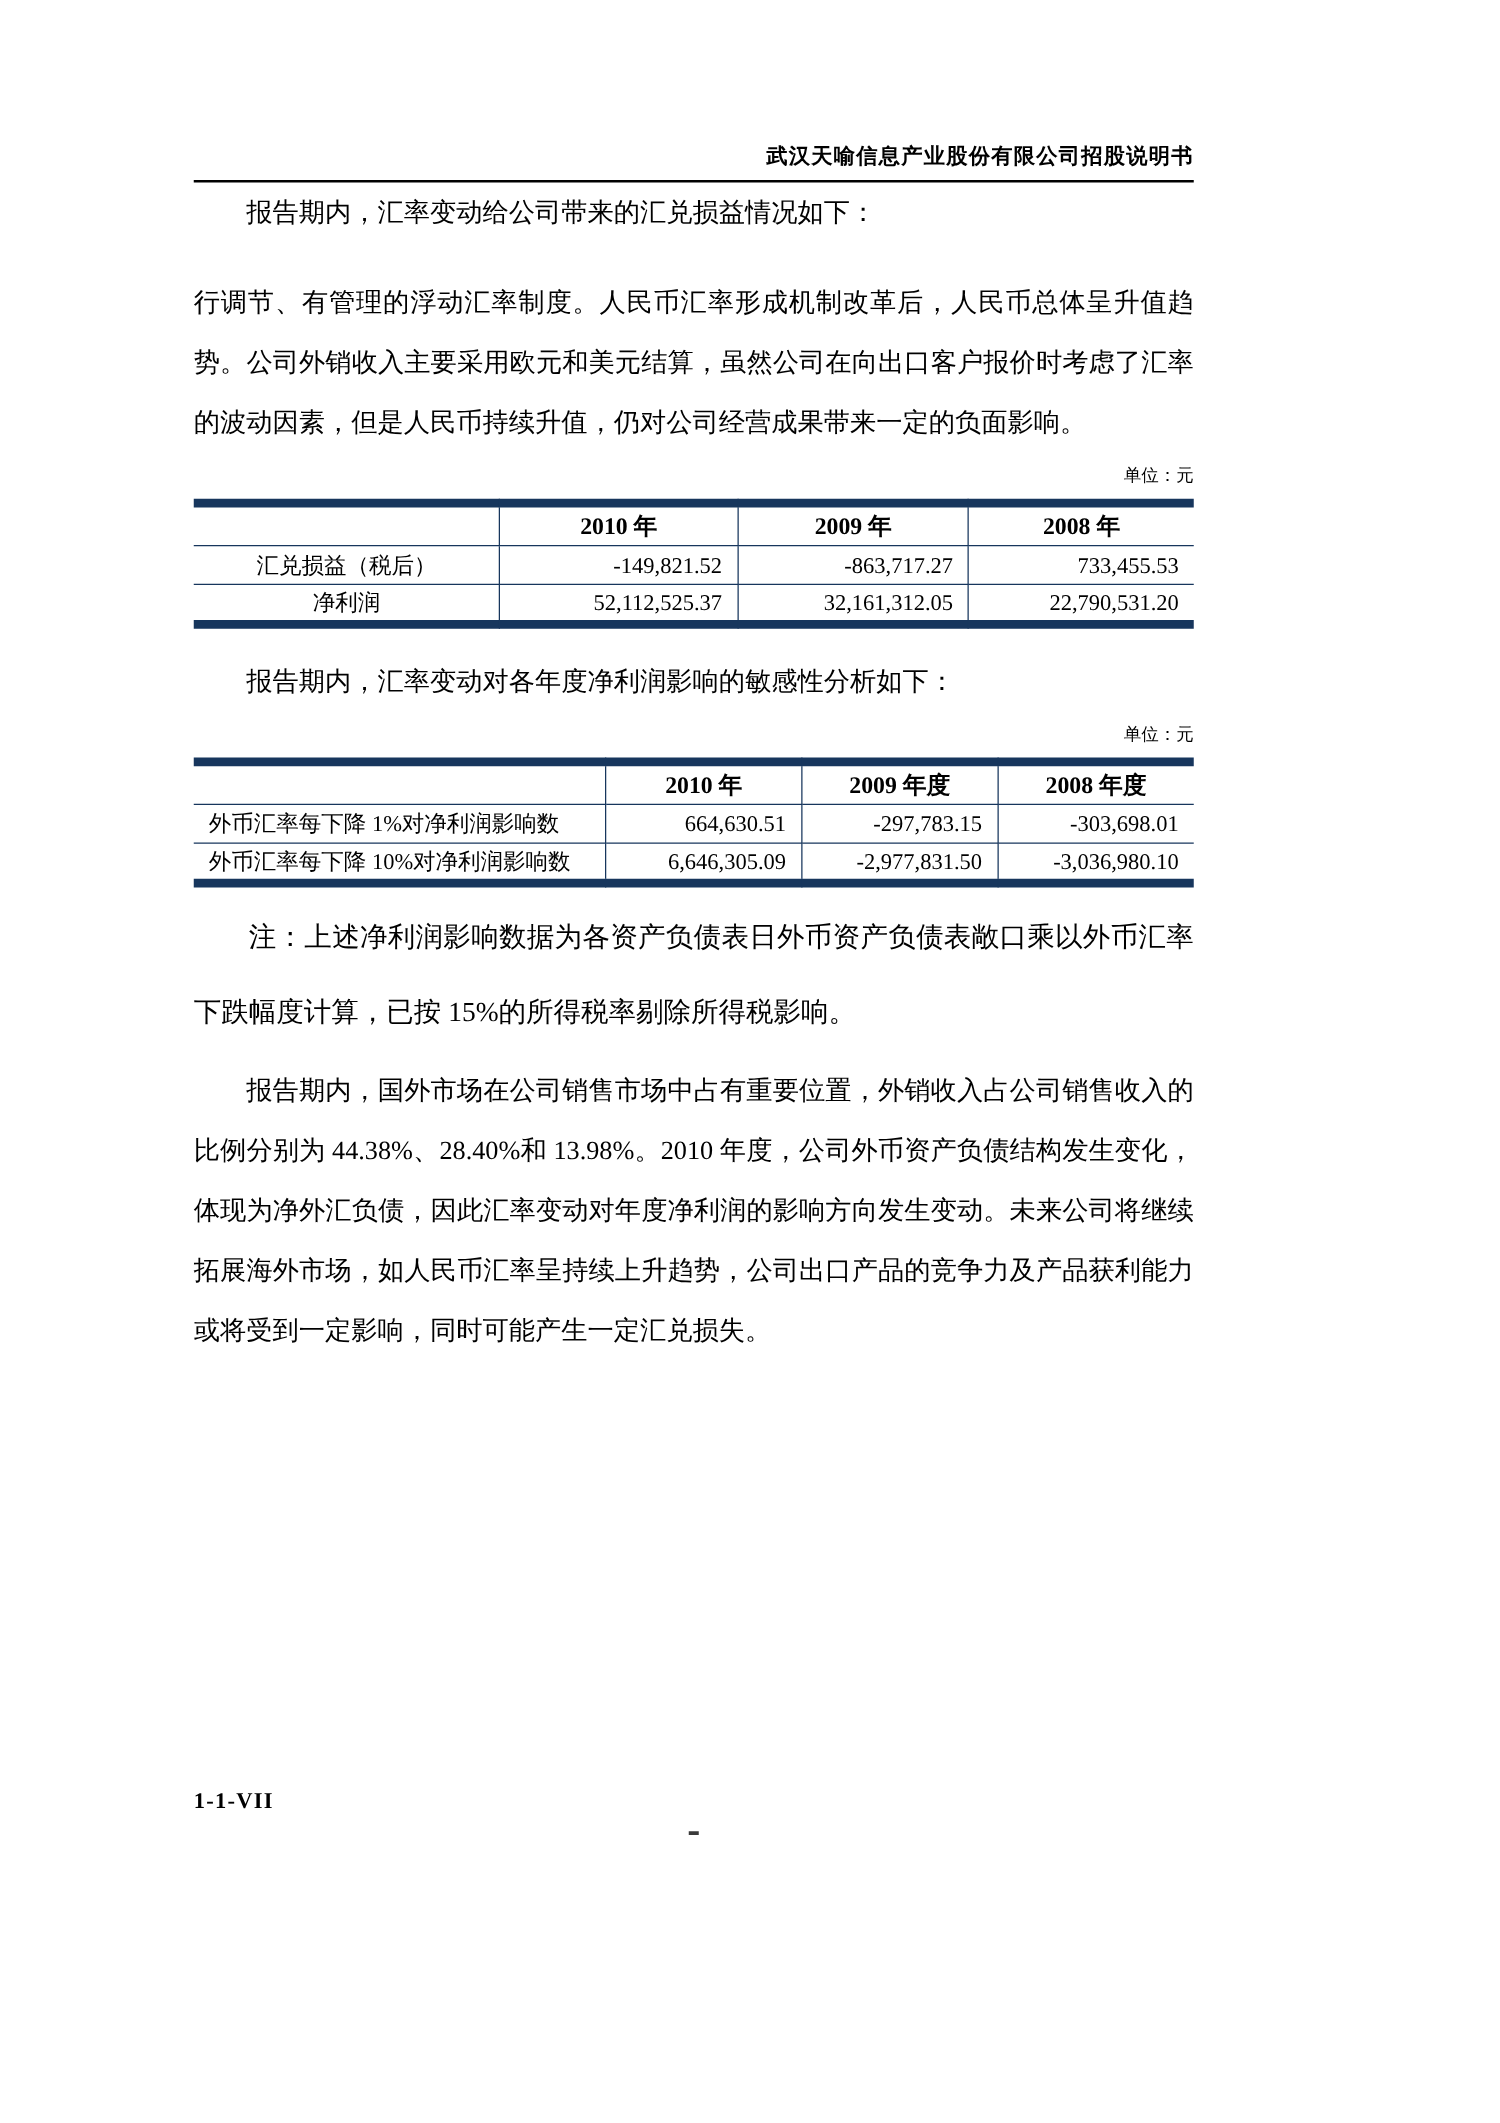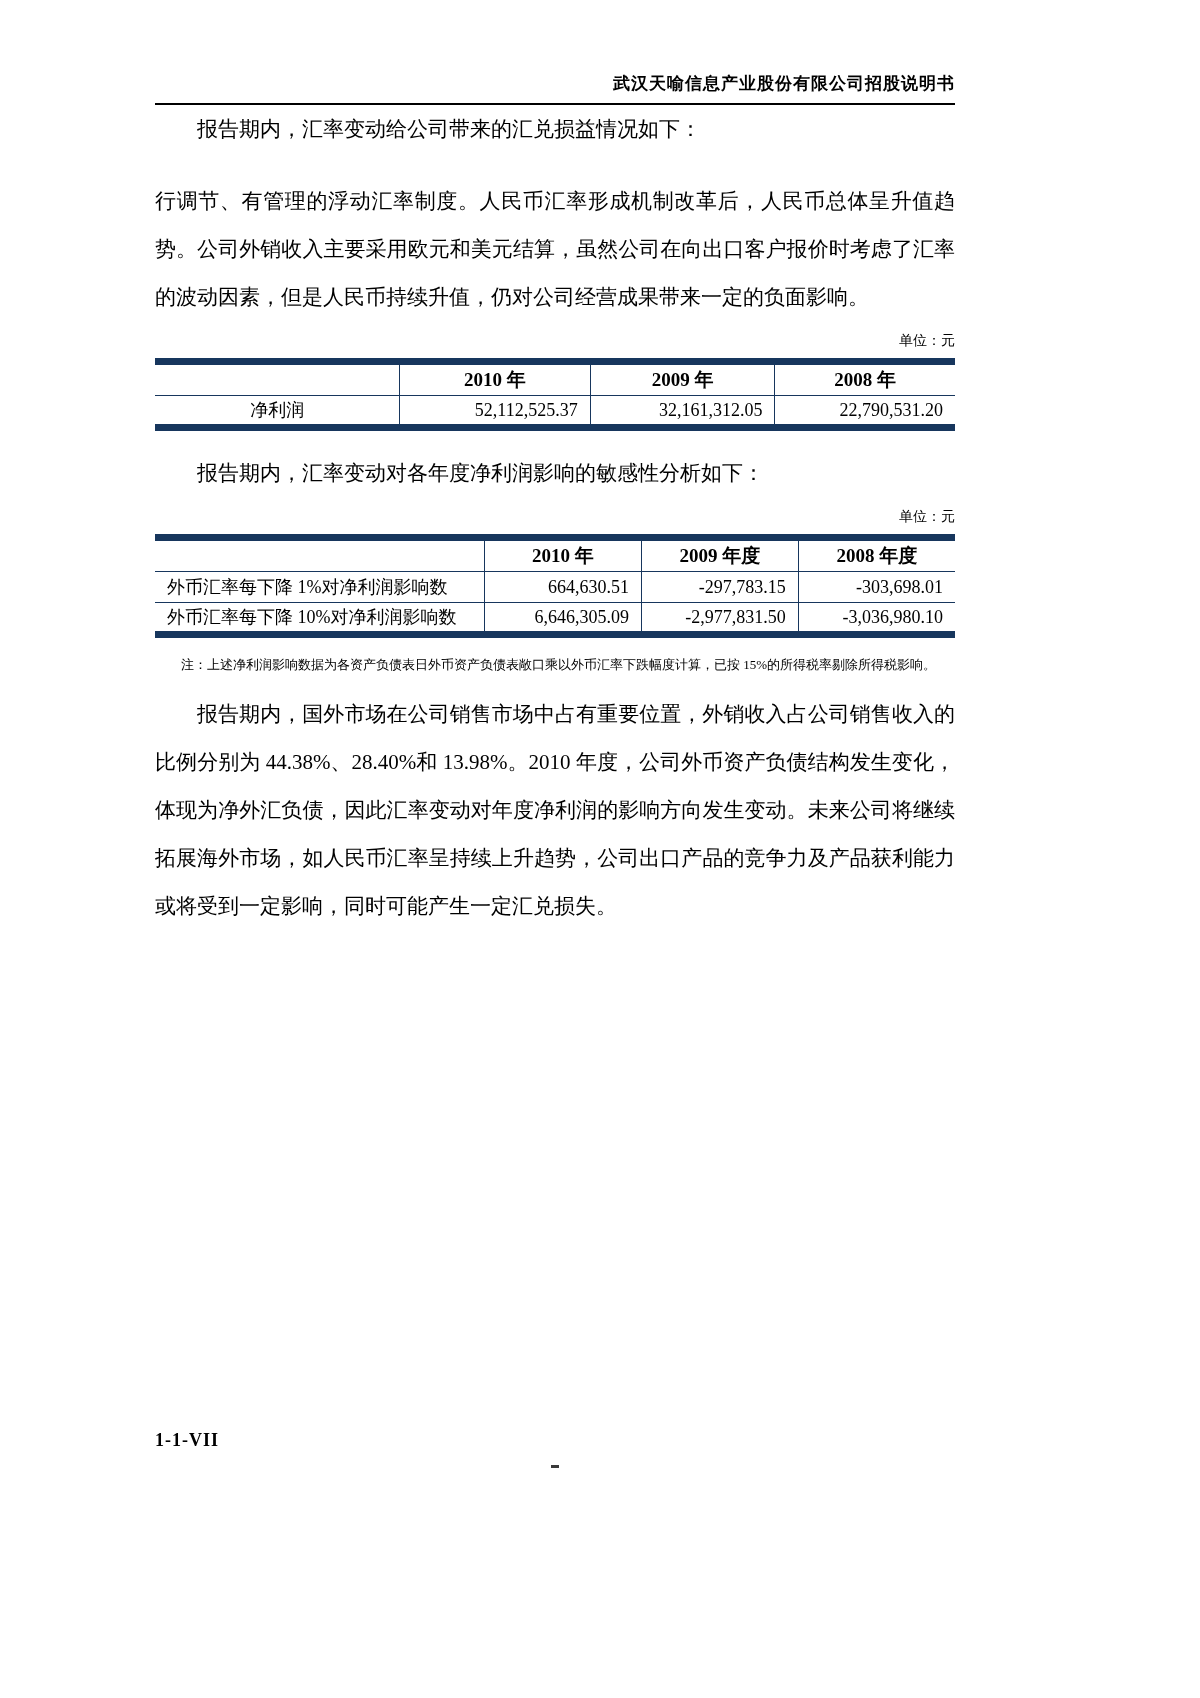--- a/index.html
+++ b/index.html
@@ -9,41 +9,41 @@
     position: relative;
     font-family: "Liberation Serif", "DejaVu Serif", serif;
     color: #000;
   }
   .content {
     position: absolute;
     left: 155px; top: 0;
     width: 800px;
   }
   
-  .doc-header { padding-top: 72px; }
+  .doc-header { padding-top: 113px; }
   .header-title {
     text-align: right;
     font-size: 17px;
     font-weight: bold;
     letter-spacing: 1px;
     padding-bottom: 8px;
   }
   .header-rule { border-bottom: 2px solid #000; }
 
   
   .body-text {
     font-size: 21px;
     line-height: 48px;
     text-align: justify;
   }
   .indent { text-indent: 2em; }
   .first-para { margin-top: 24px; }
   .note-text {
-    font-size: 13px;
-    line-height: 34px;
+    font-size: 22px;
+    line-height: 60px;
     text-align: justify;
     text-indent: 2em;
     margin-top: 10px;
     font-family: Liberation Serif, serif;
   }
 
   .unit-label {
     font-size: 14px;
     line-height: 28px;
     text-align: right;
@@ -126,20 +126,26 @@
     <thead>
       <tr>
         <th></th>
         <th>2010 年</th>
         <th>2009 年</th>
         <th>2008 年</th>
       </tr>
     </thead>
     <tbody>
       <tr>
+        <td class="row-label-center">汇兑损益（税后）</td>
+        <td class="num">-149,821.52</td>
+        <td class="num">-863,717.27</td>
+        <td class="num">733,455.53</td>
+      </tr>
+      <tr>
         <td class="row-label-center">净利润</td>
         <td class="num">52,112,525.37</td>
         <td class="num">32,161,312.05</td>
         <td class="num">22,790,531.20</td>
       </tr>
     </tbody>
   </table>
 
   <p class="body-text indent gap-after-table">报告期内，汇率变动对各年度净利润影响的敏感性分析如下：</p>
 

